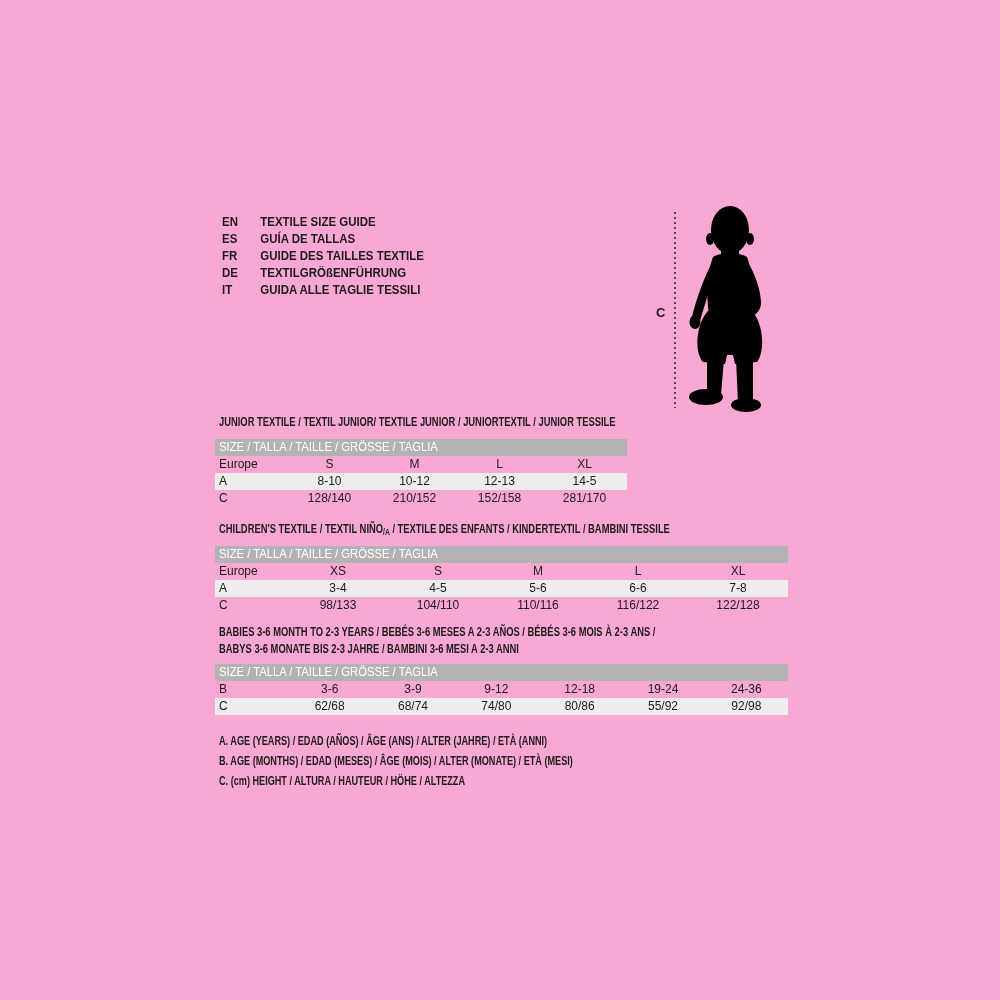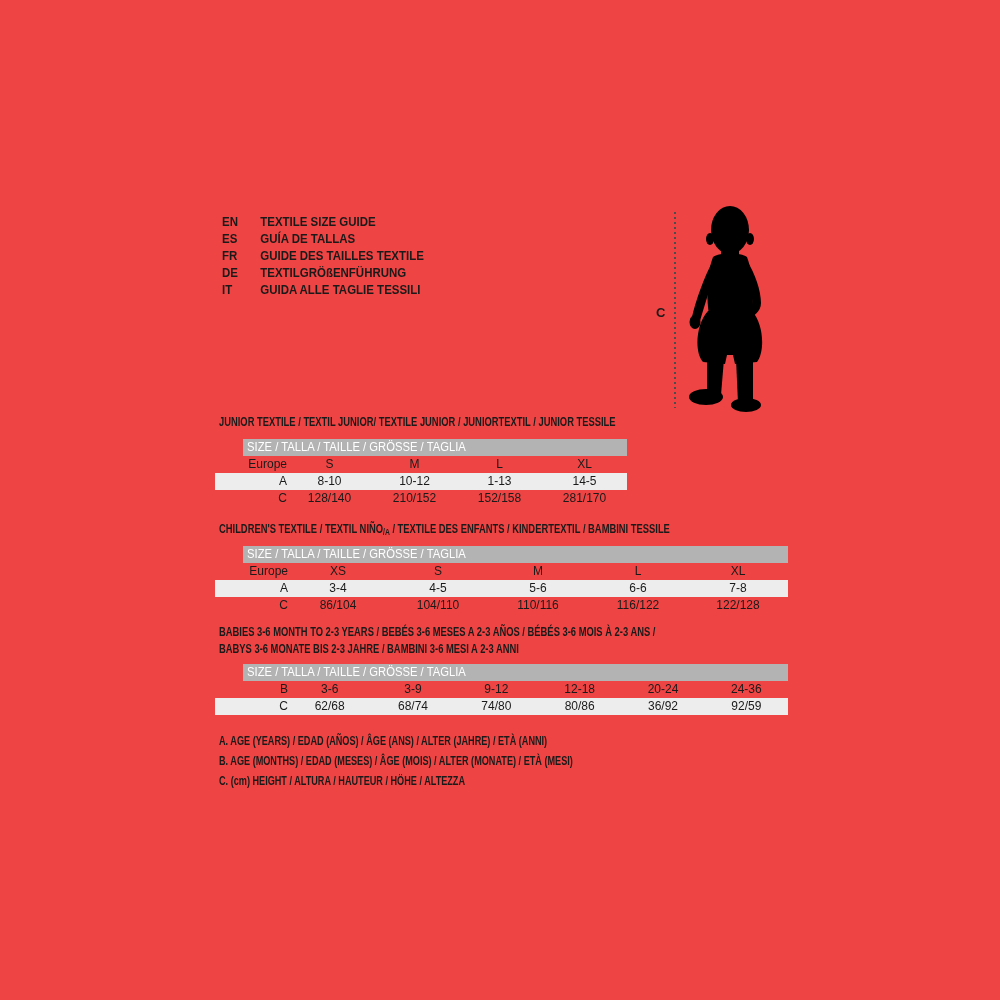--- a/index.html
+++ b/index.html
@@ -1,39 +1,39 @@
 <!DOCTYPE html>
 <html><head>
 <meta charset="utf-8">
 <style>
   html,body{margin:0;padding:0;background:#fff;}
-  .page{position:relative;width:1000px;height:1000px;background:#ef4444;
+  .page{position:relative;width:1000px;height:1000px;background:#f9a8d4;
         font-family:"Liberation Sans",sans-serif;color:#1a1a1a;overflow:hidden;}
 
   
   .lang-list{position:absolute;left:222px;top:213px;}
   .lang-row{display:flex;font-weight:700;font-size:13.5px;line-height:17px;
             transform:scaleX(.85);transform-origin:0 0;white-space:nowrap;}
   .lang-code{width:45px;flex:0 0 45px;}
 
   
   .c-label{position:absolute;left:656px;top:305px;font-weight:700;font-size:13px;}
   .dotline{position:absolute;left:674px;top:212px;width:2px;height:196px;
            background-image:repeating-linear-gradient(to bottom,#4d4d4d 0 2px,transparent 2px 5px);}
   .fig-svg{position:absolute;left:683px;top:205px;}
 
   
   .tbl-title{position:absolute;left:219px;font-weight:700;font-size:12.5px;line-height:17px;
              transform:scaleX(.75);transform-origin:0 0;white-space:nowrap;}
   .tbl{position:absolute;left:215px;}
-  .size-bar{height:17px;background:#b3b3b3;color:#ffffff;font-size:12.5px;line-height:17px;padding-left:4px;margin-left:28px;}
+  .size-bar{height:17px;background:#b3b3b3;color:#ffffff;font-size:12.5px;line-height:17px;padding-left:4px;}
   .bar-text{display:inline-block;transform:scaleX(.9);transform-origin:0 50%;white-space:nowrap;}
   .trow{display:flex;height:17px;font-size:12px;line-height:17px;}
   .trow.alt{background:#ededed;}
-  .lbl{padding-left:4px;text-align:right;}
+  .lbl{padding-left:4px;}
   .t1 .lbl{flex:0 0 68px;}
   .t23 .lbl{flex:0 0 69px;}
   .cell{flex:1;text-align:center;}
   .sub{font-size:9px;vertical-align:-2px;}
 
   
   .legend{position:absolute;left:219px;top:731px;font-weight:700;font-size:12.5px;line-height:20px;
           transform:scaleX(.73);transform-origin:0 0;white-space:nowrap;}
 </style>
 </head>
@@ -93,21 +93,21 @@
       <span class="lbl">Europe</span>
       <span class="cell">S</span>
       <span class="cell">M</span>
       <span class="cell">L</span>
       <span class="cell">XL</span>
     </div>
     <div class="trow alt">
       <span class="lbl">A</span>
       <span class="cell">8-10</span>
       <span class="cell">10-12</span>
-      <span class="cell">1-13</span>
+      <span class="cell">12-13</span>
       <span class="cell">14-5</span>
     </div>
     <div class="trow">
       <span class="lbl">C</span>
       <span class="cell">128/140</span>
       <span class="cell">210/152</span>
       <span class="cell">152/158</span>
       <span class="cell">281/170</span>
     </div>
   </div>
@@ -130,21 +130,21 @@
     <div class="trow alt">
       <span class="lbl">A</span>
       <span class="cell">3-4</span>
       <span class="cell">4-5</span>
       <span class="cell">5-6</span>
       <span class="cell">6-6</span>
       <span class="cell">7-8</span>
     </div>
     <div class="trow">
       <span class="lbl">C</span>
-      <span class="cell">86/104</span>
+      <span class="cell">98/133</span>
       <span class="cell">104/110</span>
       <span class="cell">110/116</span>
       <span class="cell">116/122</span>
       <span class="cell">122/128</span>
     </div>
   </div>
 
   <div class="tbl-title" style="top:624px;">
     <div>BABIES 3-6 MONTH TO 2-3 YEARS / BEBÉS 3-6 MESES A 2-3 AÑOS / BÉBÉS 3-6 MOIS À 2-3 ANS /</div>
     <div>BABYS 3-6 MONATE BIS 2-3 JAHRE / BAMBINI 3-6 MESI A 2-3 ANNI</div>
@@ -152,31 +152,31 @@
   <div class="tbl t23" style="top:664px;width:573px;">
     <div class="size-bar">
       <span class="bar-text">SIZE / TALLA / TAILLE / GRÖSSE / TAGLIA</span>
     </div>
     <div class="trow">
       <span class="lbl">B</span>
       <span class="cell">3-6</span>
       <span class="cell">3-9</span>
       <span class="cell">9-12</span>
       <span class="cell">12-18</span>
-      <span class="cell">20-24</span>
+      <span class="cell">19-24</span>
       <span class="cell">24-36</span>
     </div>
     <div class="trow alt">
       <span class="lbl">C</span>
       <span class="cell">62/68</span>
       <span class="cell">68/74</span>
       <span class="cell">74/80</span>
       <span class="cell">80/86</span>
-      <span class="cell">36/92</span>
-      <span class="cell">92/59</span>
+      <span class="cell">55/92</span>
+      <span class="cell">92/98</span>
     </div>
   </div>
 
   <div class="legend">
     <div>A. AGE (YEARS) / EDAD (AÑOS) / ÂGE (ANS) / ALTER (JAHRE) / ETÀ (ANNI)</div>
     <div>B. AGE (MONTHS) / EDAD (MESES) / ÂGE (MOIS) / ALTER (MONATE) / ETÀ (MESI)</div>
     <div>C. (cm) HEIGHT / ALTURA / HAUTEUR / HÖHE / ALTEZZA</div>
   </div>
 
 </div>

